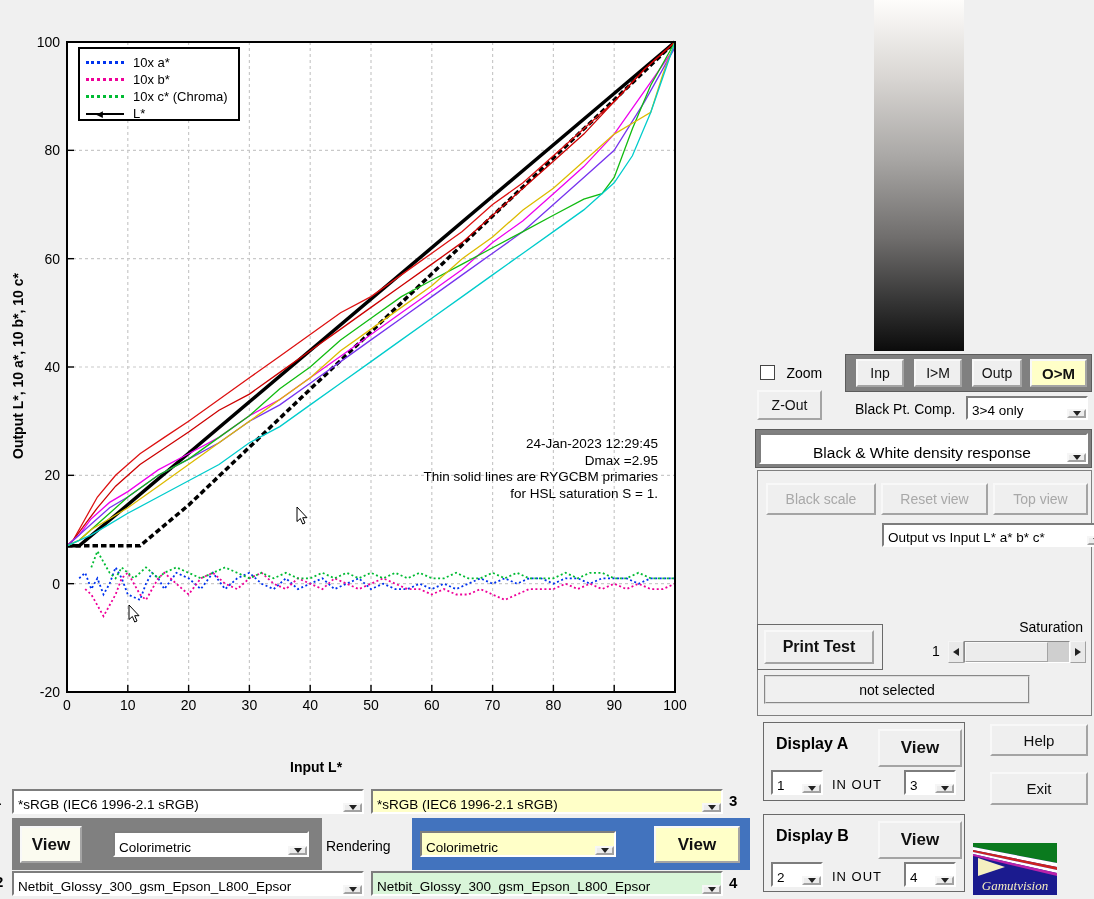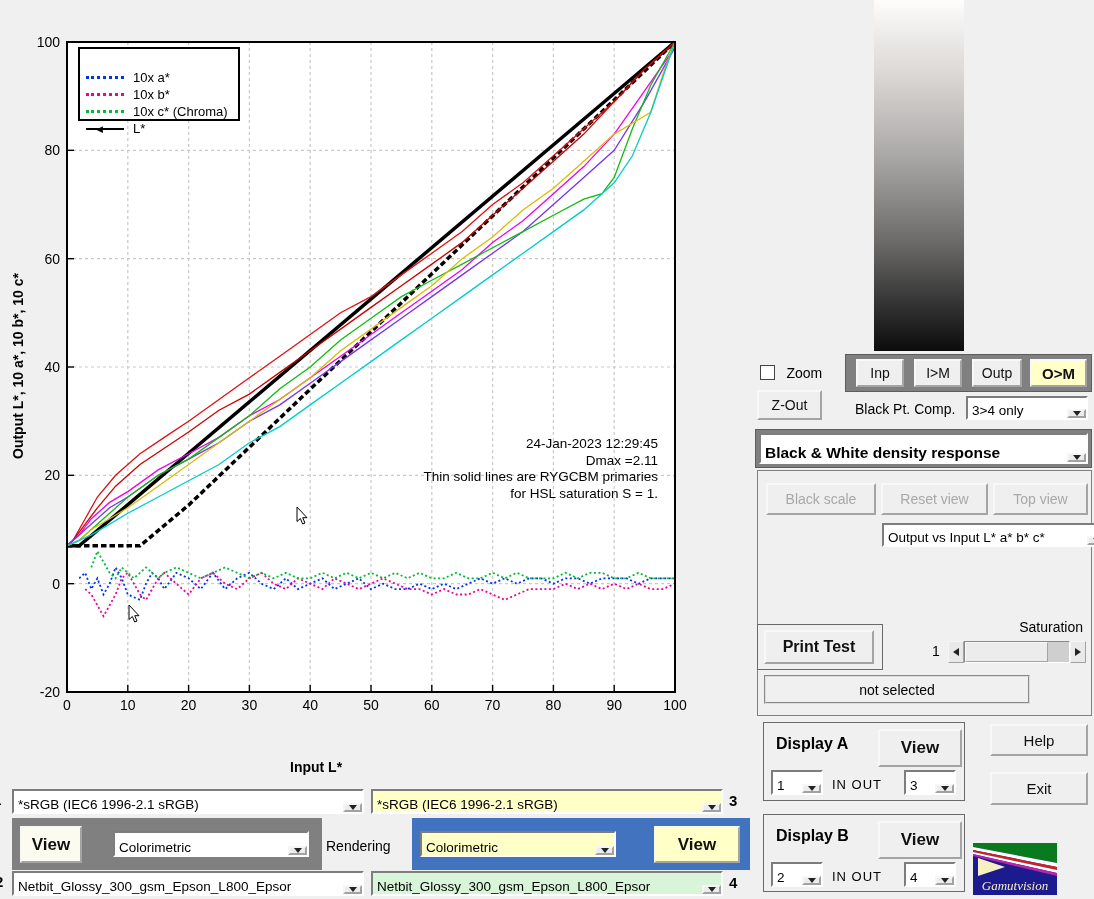--- a/index.html
+++ b/index.html
@@ -12,40 +12,40 @@
        box-sizing:border-box;cursor:default;white-space:nowrap;}
   .btn.bold{font-weight:bold;}
   .btn.disabled{color:#a8a8a8;}
   .btn.yellow{background:#ffffc8;}
   .combo{position:absolute;display:flex;align-items:flex-end;background:#fff;
          border-top:2px solid #7d7d7d;border-left:2px solid #7d7d7d;
          border-bottom:2px solid #fff;border-right:2px solid #fff;
          box-sizing:border-box;}
   .combo-text{flex:1;display:flex;align-items:center;padding:0 4px;font-size:13.5px;
               white-space:nowrap;overflow:hidden;color:#000;}
-  .combo-text.bold{font-weight:bold;font-size:15.5px;}
+  .combo-text.bold{font-weight:normal;font-size:15.5px;margin-left:48px;}
   .combo-btn{width:19px;background:#ececec;border:2px outset #f6f6f6;box-sizing:border-box;
              display:flex;align-items:center;justify-content:center;}
   .tri-down{width:0;height:0;border-left:4px solid transparent;border-right:4px solid transparent;
             border-top:5px solid #222;}
   .tri-left{width:0;height:0;border-top:4px solid transparent;border-bottom:4px solid transparent;
             border-right:6px solid #222;}
   .tri-right{width:0;height:0;border-top:4px solid transparent;border-bottom:4px solid transparent;
              border-left:6px solid #222;}
   .groupbox{position:absolute;border:1px solid #6a6a6a;box-sizing:border-box;}
   .label{position:absolute;font-size:14px;color:#000;white-space:nowrap;}
   .label.bold{font-weight:bold;}
   
   #plot-wrap{position:absolute;left:0;top:0;width:740px;height:775px;}
   #ylabel{position:absolute;left:-112px;top:358px;width:260px;height:16px;text-align:center;
           transform:rotate(-90deg);font-weight:bold;font-size:14px;}
   #xlabel{position:absolute;left:290px;top:713px;width:162px;text-align:left;
           font-weight:bold;font-size:14px;margin-top:46px;}
   #legend{position:absolute;left:78px;top:47px;width:162px;height:74px;background:#fff;
-          border:2px solid #000;box-sizing:border-box;padding-top:20px;}
+          border:2px solid #000;box-sizing:border-box;padding-top:5px;}
   .leg-row{display:flex;align-items:center;height:17px;padding-left:6px;}
   .leg-sample{width:38px;height:0;margin-right:9px;position:relative;}
   .leg-marker{position:absolute;left:10px;top:-5px;font-size:9px;line-height:9px;color:#000;}
   .leg-label{font-size:13px;color:#000;}
   #annotation{position:absolute;left:380px;top:436px;width:278px;text-align:right;
               font-size:13.5px;line-height:16.5px;color:#000;}
   .cursor{position:absolute;width:13px;height:20px;}
   
   #gray-ramp{position:absolute;left:874px;top:0;width:90px;height:351px;
              background:linear-gradient(to bottom,#fefdfb 0%,#d9d6d3 22%,#a9a7a5 45%,#6f6d6c 68%,#353535 86%,#0b0b0b 100%);}
@@ -162,21 +162,21 @@
       <div class="leg-row">
         <span class="leg-sample" style="border-top: 2.5px solid rgb(0, 0, 0);">
             <span class="leg-marker">◀</span>
           </span>
         <span class="leg-label">L*</span>
       </div>
     </div>
 
     <div id="annotation">
       <div>24-Jan-2023 12:29:45</div>
-      <div>Dmax =2.11</div>
+      <div>Dmax =2.95</div>
       <div>Thin solid lines are RYGCBM primaries</div>
       <div>for HSL saturation S = 1.</div>
     </div>
 
     <svg class="cursor" style="left:296px;top:506px;" viewBox="0 0 13 20">
       <path d="M1,1 L1,15.5 L4.4,12.5 L6.7,18 L9,17 L6.7,11.7 L11,11.7 Z" fill="#fff" stroke="#000" stroke-width="1"></path>
     </svg>
     <svg class="cursor" style="left:128px;top:604px;" viewBox="0 0 13 20">
       <path d="M1,1 L1,15.5 L4.4,12.5 L6.7,18 L9,17 L6.7,11.7 L11,11.7 Z" fill="#fff" stroke="#000" stroke-width="1"></path>
     </svg>

